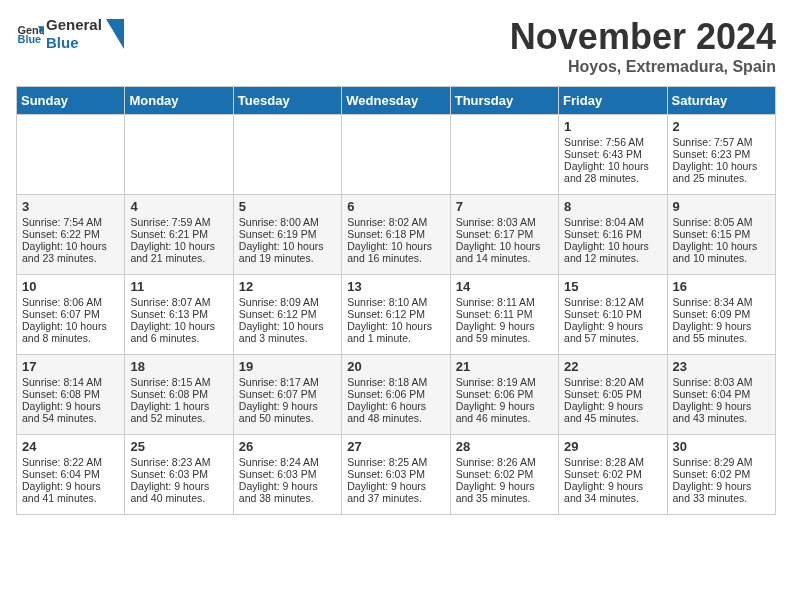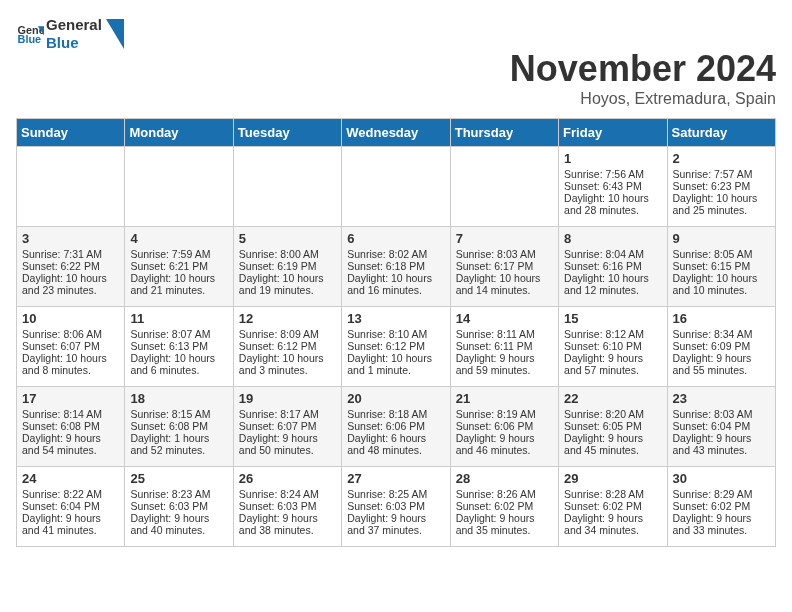--- a/index.html
+++ b/index.html
@@ -25,25 +25,25 @@
       width: 28px;
       height: 28px;
     }
     .title-area {
       text-align: right;
     }
     .month-title {
       font-size: 36px;
       font-weight: bold;
       color: #333;
-      margin-top: 32px;
     }
     .location-title {
       font-size: 16px;
       color: #555;
+      font-weight: bold;
     }
     table {
       width: 100%;
       border-collapse: collapse;
       table-layout: fixed;
     }
     thead tr th {
       background: #1a6faf;
       color: #fff;
       font-size: 13px;
@@ -126,21 +126,21 @@
         <td>
           <span class="day-num">2</span>
           <div>Sunrise: 7:57 AM</div>
           <div>Sunset: 6:23 PM</div>
           <div>Daylight: 10 hours and 25 minutes.</div>
         </td>
       </tr>
       <tr>
         <td>
           <span class="day-num">3</span>
-          <div>Sunrise: 7:31 AM</div>
+          <div>Sunrise: 7:54 AM</div>
           <div>Sunset: 6:22 PM</div>
           <div>Daylight: 10 hours and 23 minutes.</div>
         </td>
         <td>
           <span class="day-num">4</span>
           <div>Sunrise: 7:59 AM</div>
           <div>Sunset: 6:21 PM</div>
           <div>Daylight: 10 hours and 21 minutes.</div>
         </td>
         <td>

